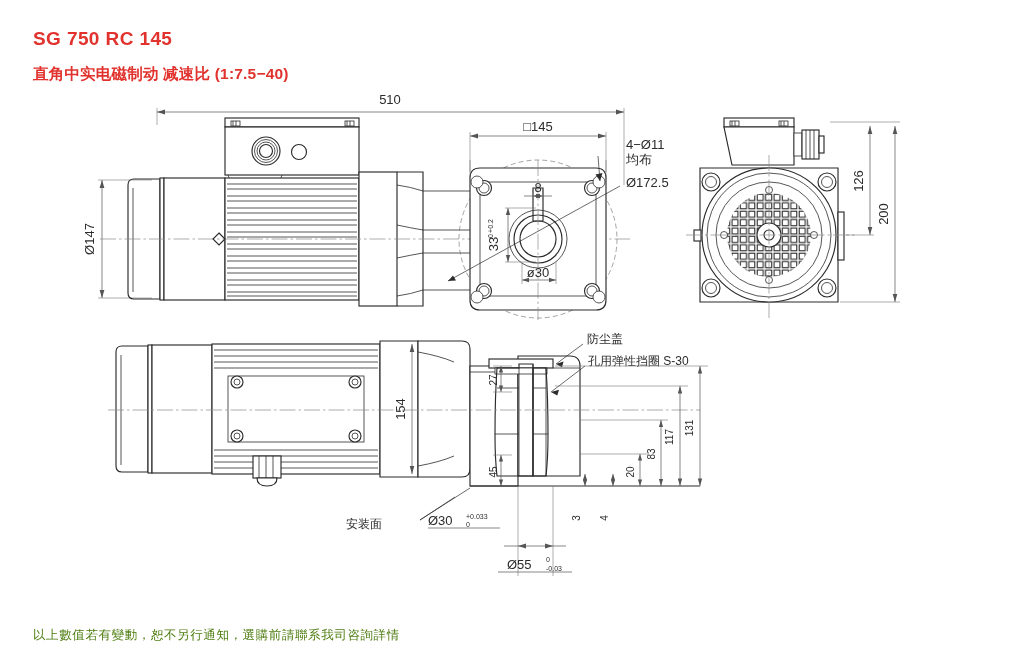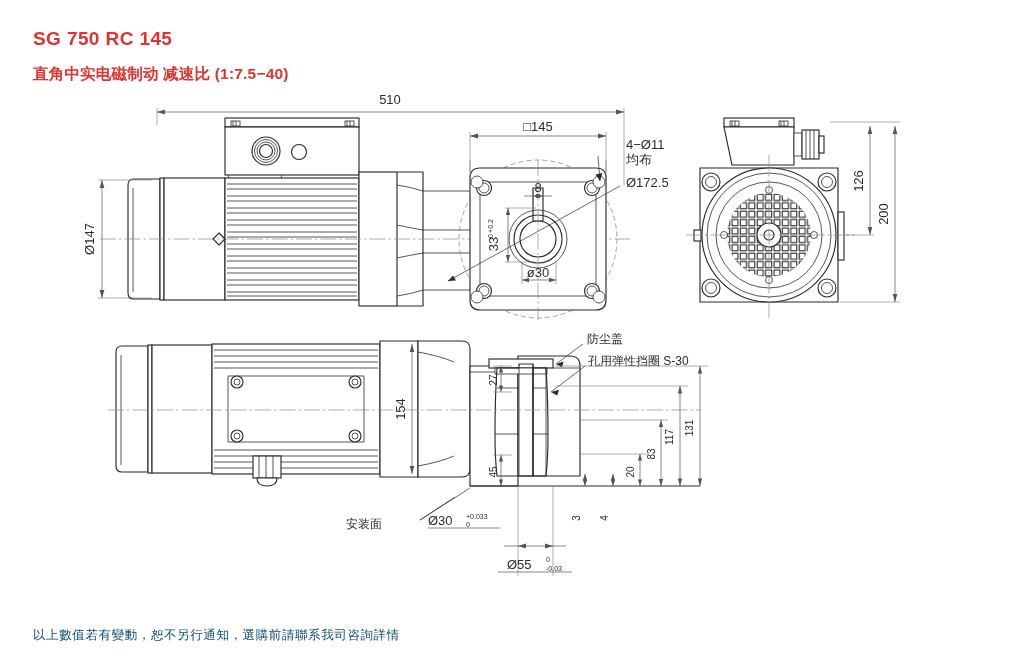--- a/index.html
+++ b/index.html
@@ -14,21 +14,21 @@
   .t-main{
     color:#e1322d;font-weight:bold;font-size:19px;letter-spacing:.4px;
     line-height:22px;white-space:nowrap;
   }
   .t-sub{
     color:#e1322d;font-weight:bold;font-size:15.5px;letter-spacing:.2px;
     line-height:20px;white-space:nowrap;margin-top:14px;
   }
   .footer-note{
     position:absolute;left:33px;top:627px;
-    color:#0c4a6e;font-size:12.5px;letter-spacing:.6px;white-space:nowrap;
+    color:#4d7c0f;font-size:12.5px;letter-spacing:.6px;white-space:nowrap;
   }
   svg{position:absolute;left:0;top:0;}
   text{font-family:"Liberation Sans","DejaVu Sans",sans-serif;fill:#2b2b2b;}
   .dim{font-size:13px;}
   .dimS{font-size:10px;}
   .dimXS{font-size:7px;}
   .note{font-size:12px;}
   .ln{stroke:#2b2b2b;fill:none;}
   .thin{stroke-width:.8;}
   .med{stroke-width:1.15;}

